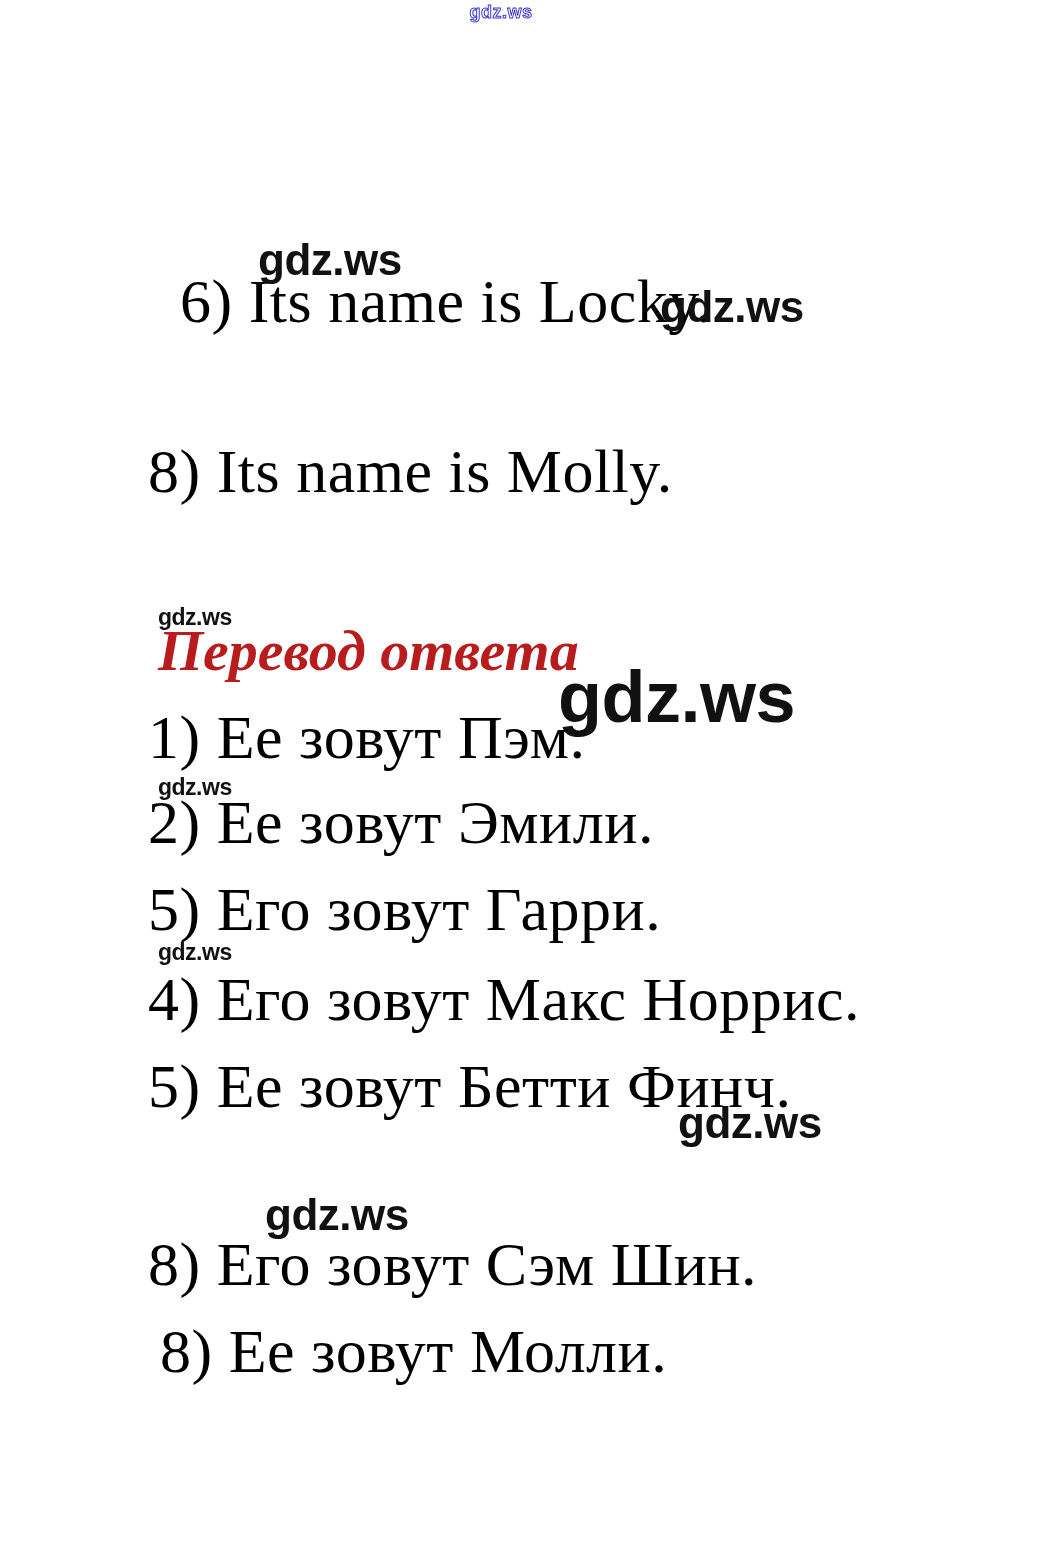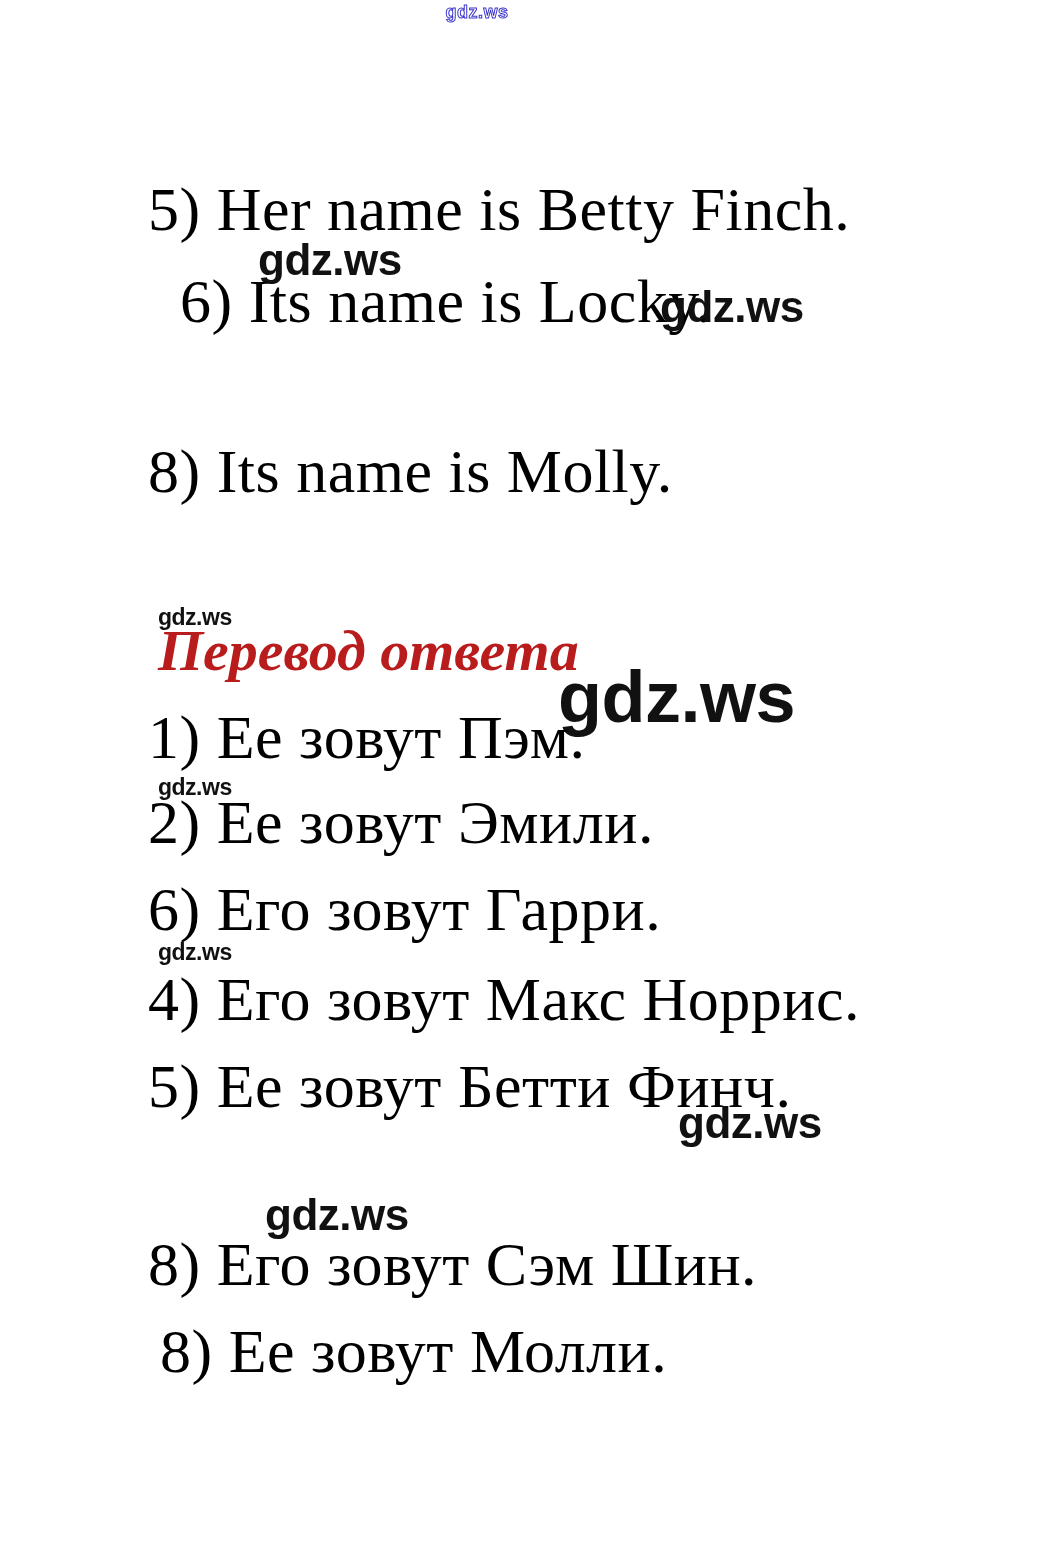--- a/index.html
+++ b/index.html
@@ -7,20 +7,21 @@
     padding: 0;
     background: #ffffff;
   }
   .page {
     position: relative;
     width: 954px;
     height: 1567px;
     background: #ffffff;
     overflow: hidden;
     font-family: "Liberation Serif", serif;
+    padding-left: 48px;
   }
   .body-line {
     position: absolute;
     left: 148px;
     font-family: "Liberation Serif", serif;
     font-size: 62px;
     line-height: 66px;
     color: #000000;
     white-space: nowrap;
     letter-spacing: 0.5px;
@@ -86,34 +87,33 @@
   .wm-m1     { top: 1099px; left: 678px; }
   .wm-m2     { top: 1191px; left: 265px; }
 </style>
 </head>
 <body>
 
 <div class="page">
 
   <div class="wm-top">gdz.ws</div>
 
-  <div class="body-line en-0">5) Her name is Betty Finch.</div>
   <div class="wm wm-med wm-a">gdz.ws</div>
   <div class="body-line en-1">6) Its name is Locky.</div>
   <div class="wm wm-med wm-b">gdz.ws</div>
   <div class="body-line en-3">8) Its name is Molly.</div>
 
   <div class="wm wm-small wm-s1">gdz.ws</div>
   <div class="heading hd">Перевод ответа</div>
   <div class="wm wm-big wm-big-1">gdz.ws</div>
 
   <div class="body-line ru-0">1) Ее зовут Пэм.</div>
   <div class="wm wm-small wm-s2">gdz.ws</div>
   <div class="body-line ru-1">2) Ее зовут Эмили.</div>
-  <div class="body-line ru-2">6) Его зовут Гарри.</div>
+  <div class="body-line ru-2">5) Его зовут Гарри.</div>
   <div class="wm wm-small wm-s3">gdz.ws</div>
   <div class="body-line ru-3">4) Его зовут Макс Норрис.</div>
   <div class="body-line ru-4">5) Ее зовут Бетти Финч.</div>
   <div class="wm wm-med wm-m1">gdz.ws</div>
   <div class="wm wm-med wm-m2">gdz.ws</div>
   <div class="body-line ru-6">8) Его зовут Сэм Шин.</div>
   <div class="body-line ru-7">8) Ее зовут Молли.</div>
 
 </div>
 

